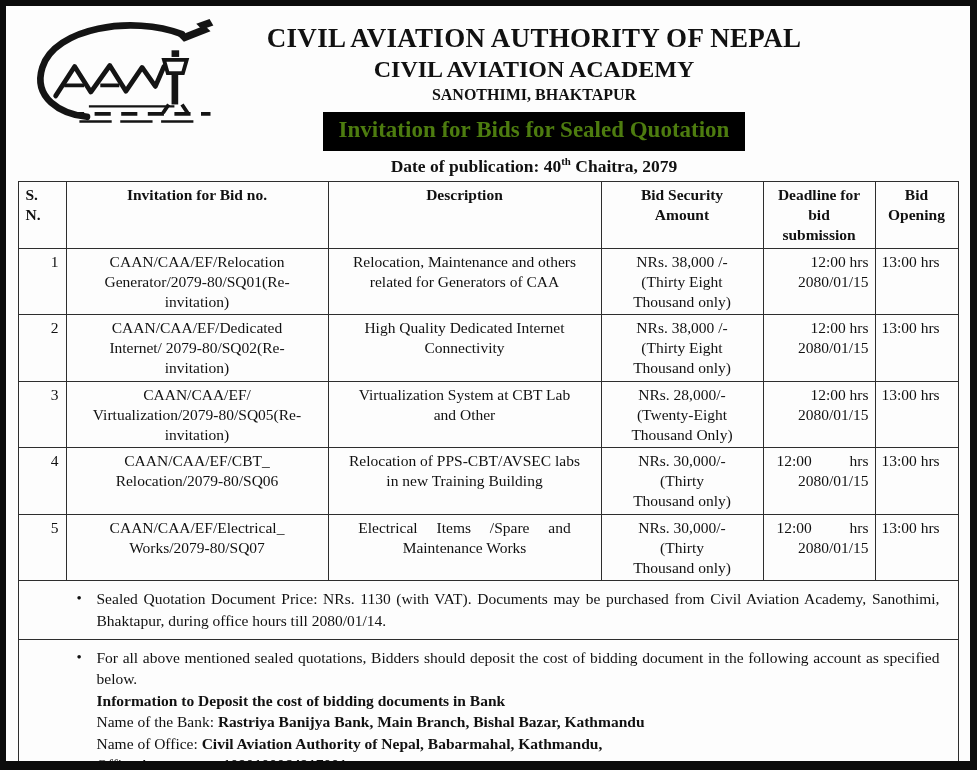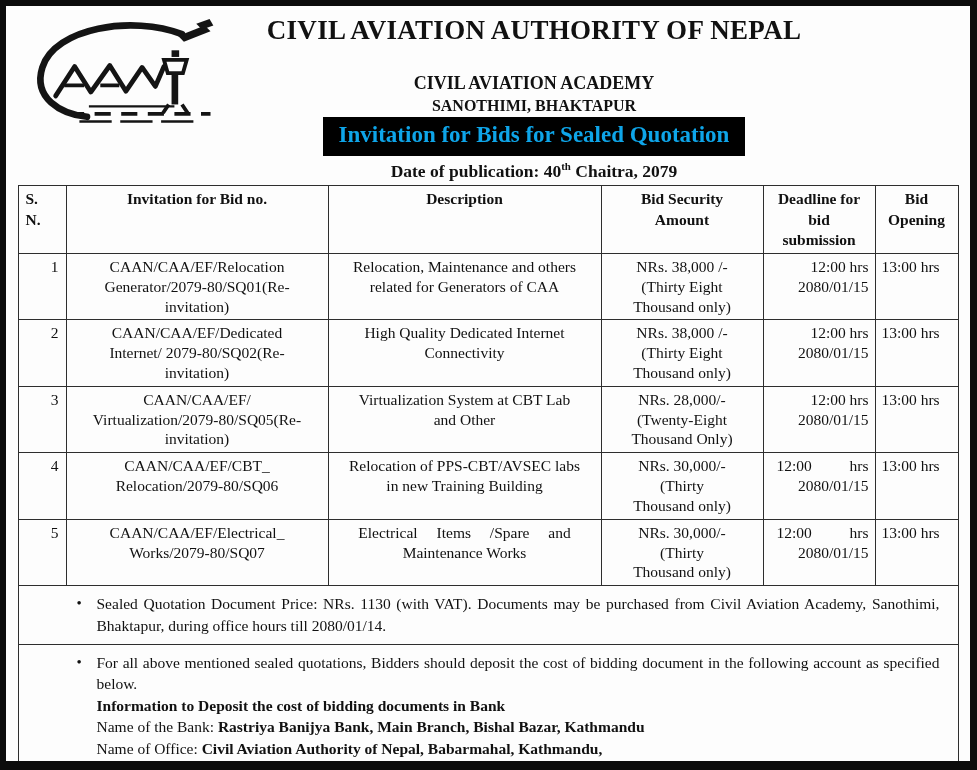--- a/index.html
+++ b/index.html
@@ -13,38 +13,38 @@
     box-sizing: border-box;
     background: #fdfdfd;
     border: 6px solid #0c0c0c;
     border-right-width: 7px;
     border-bottom-width: 9px;
     overflow: hidden;
     font-family: "Liberation Serif", "DejaVu Serif", serif;
     color: #111111;
   }
   
-  .header { position: relative; padding-top: 8px; }
+  .header { position: relative; padding-top: 16px; }
   .logo {
     position: absolute;
     left: 24px;
     top: 10px;
   }
   .titles { text-align: center; padding-left: 92px; }
   .org1 { font-size: 27px; font-weight: bold; line-height: 1.22; letter-spacing: 0.3px; }
-  .org2 { font-size: 18px; font-weight: bold; line-height: 1.18; margin-top: 26px; }
+  .org2 { font-size: 24px; font-weight: bold; line-height: 1.18; }
   .loc  { font-size: 16px; font-weight: bold; margin-top: 2px; line-height: 1.25; }
   .banner {
     display: inline-block;
     background: #000000;
-    color: #0ea5e9;
+    color: #4d7c0f;
     font-size: 23px;
     font-weight: bold;
     padding: 5px 16px 7px 16px;
-    margin-top: 1px;
+    margin-top: 7px;
     line-height: 1.15;
   }
   .pubdate { font-size: 17.5px; font-weight: bold; margin-top: 4px; margin-bottom: 4px; line-height: 1.2; }
   .pubdate sup { font-size: 62%; vertical-align: super; }
   
   table.bids {
     border-collapse: collapse;
     table-layout: fixed;
     width: 940px;
     margin: 0 auto;

